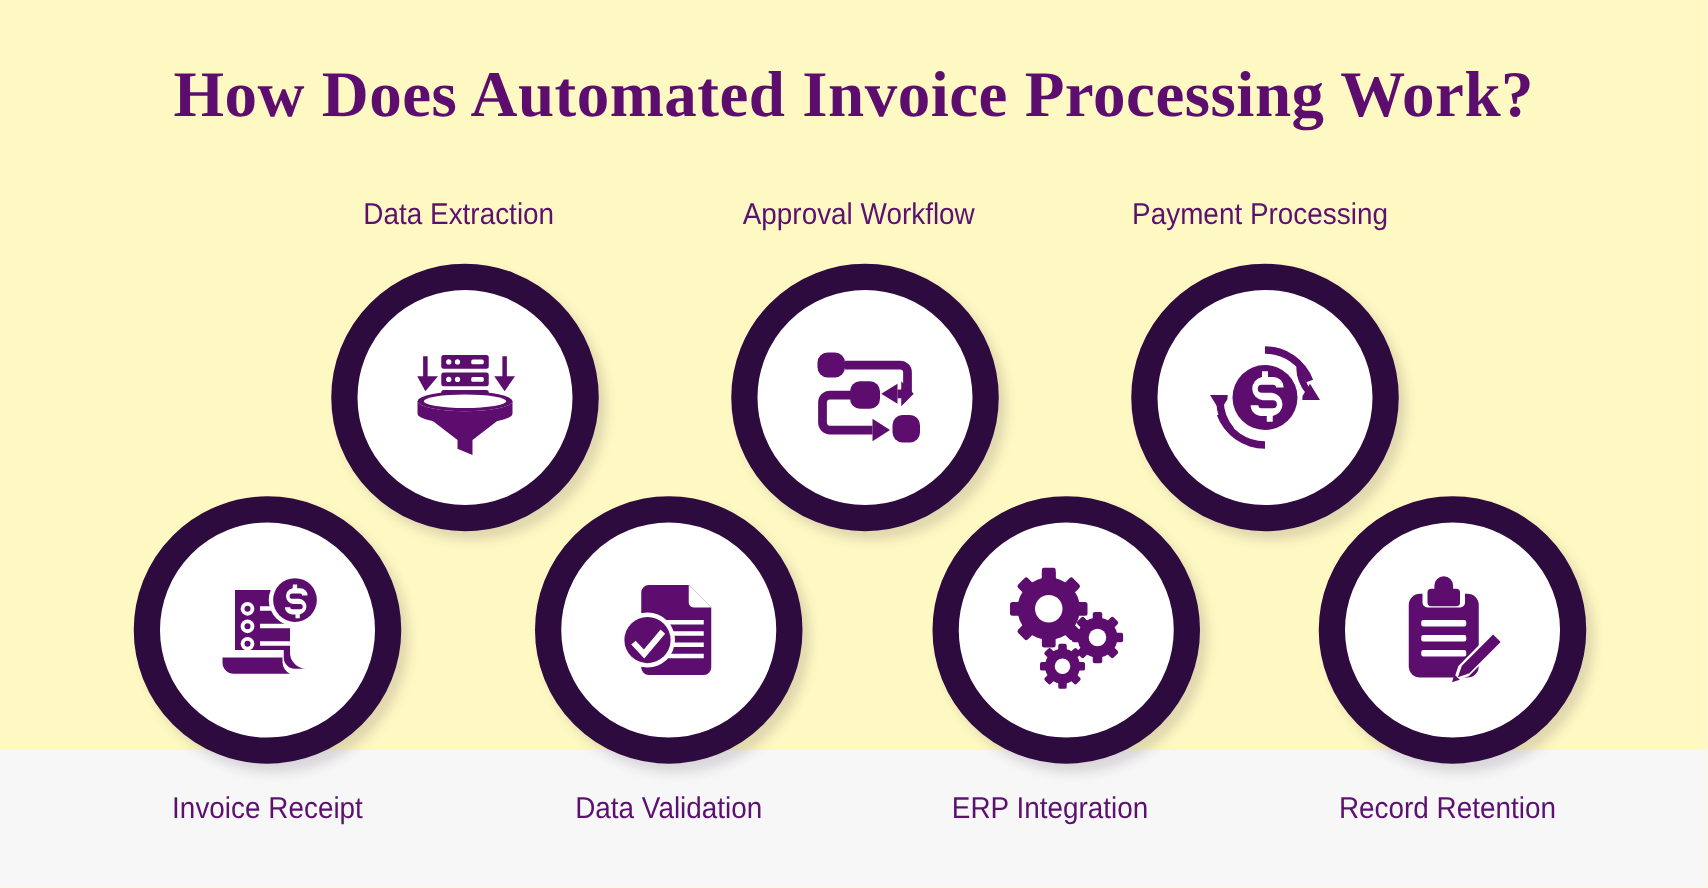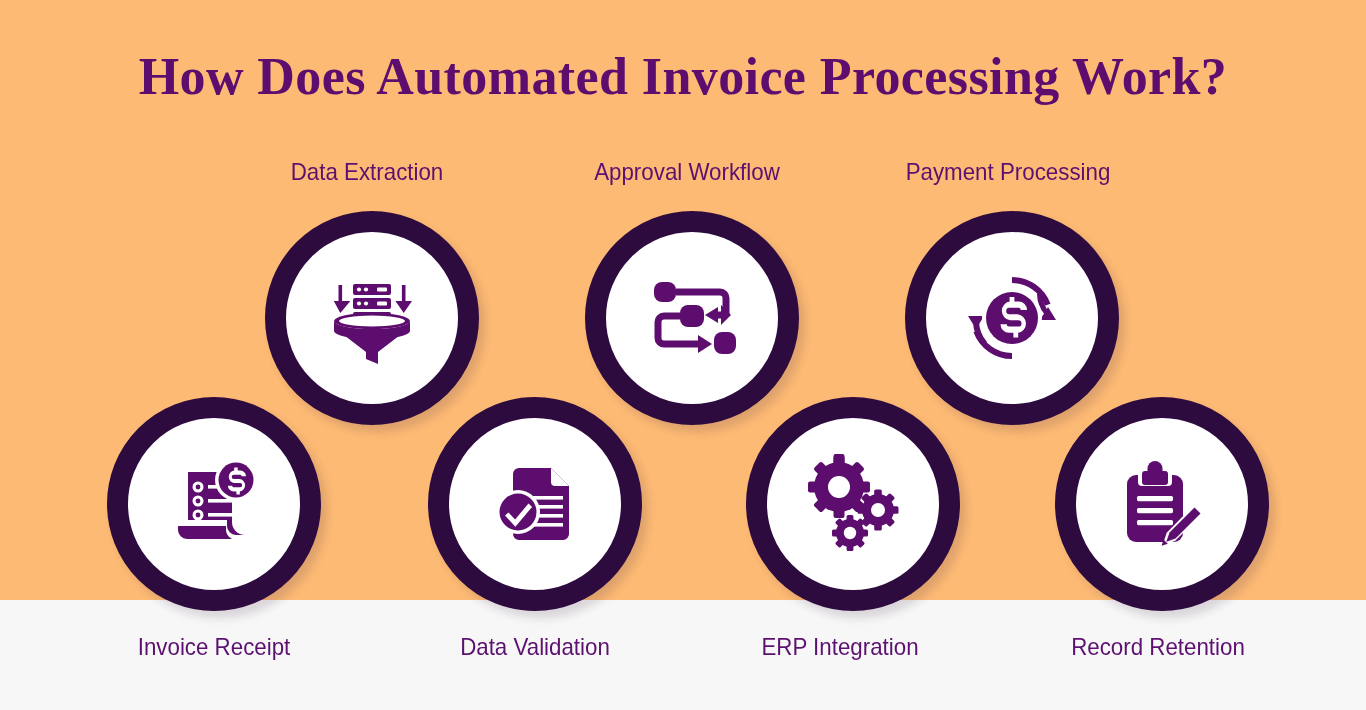--- a/index.html
+++ b/index.html
@@ -11,21 +11,21 @@
     height: 710px;
     background: #f7f7f7;
     font-family: "Liberation Sans", sans-serif;
     overflow: hidden;
   }
 
   #infographic {
     position: relative;
     width: 1366px;
     height: 600px;
-    background: #fdba74;
+    background: #fef9c3;
   }
 
   
   #page-title {
     position: absolute;
     left: 0;
     top: 47px;
     width: 1366px;
     text-align: center;
     font-family: "Liberation Serif", "DejaVu Serif", serif;

